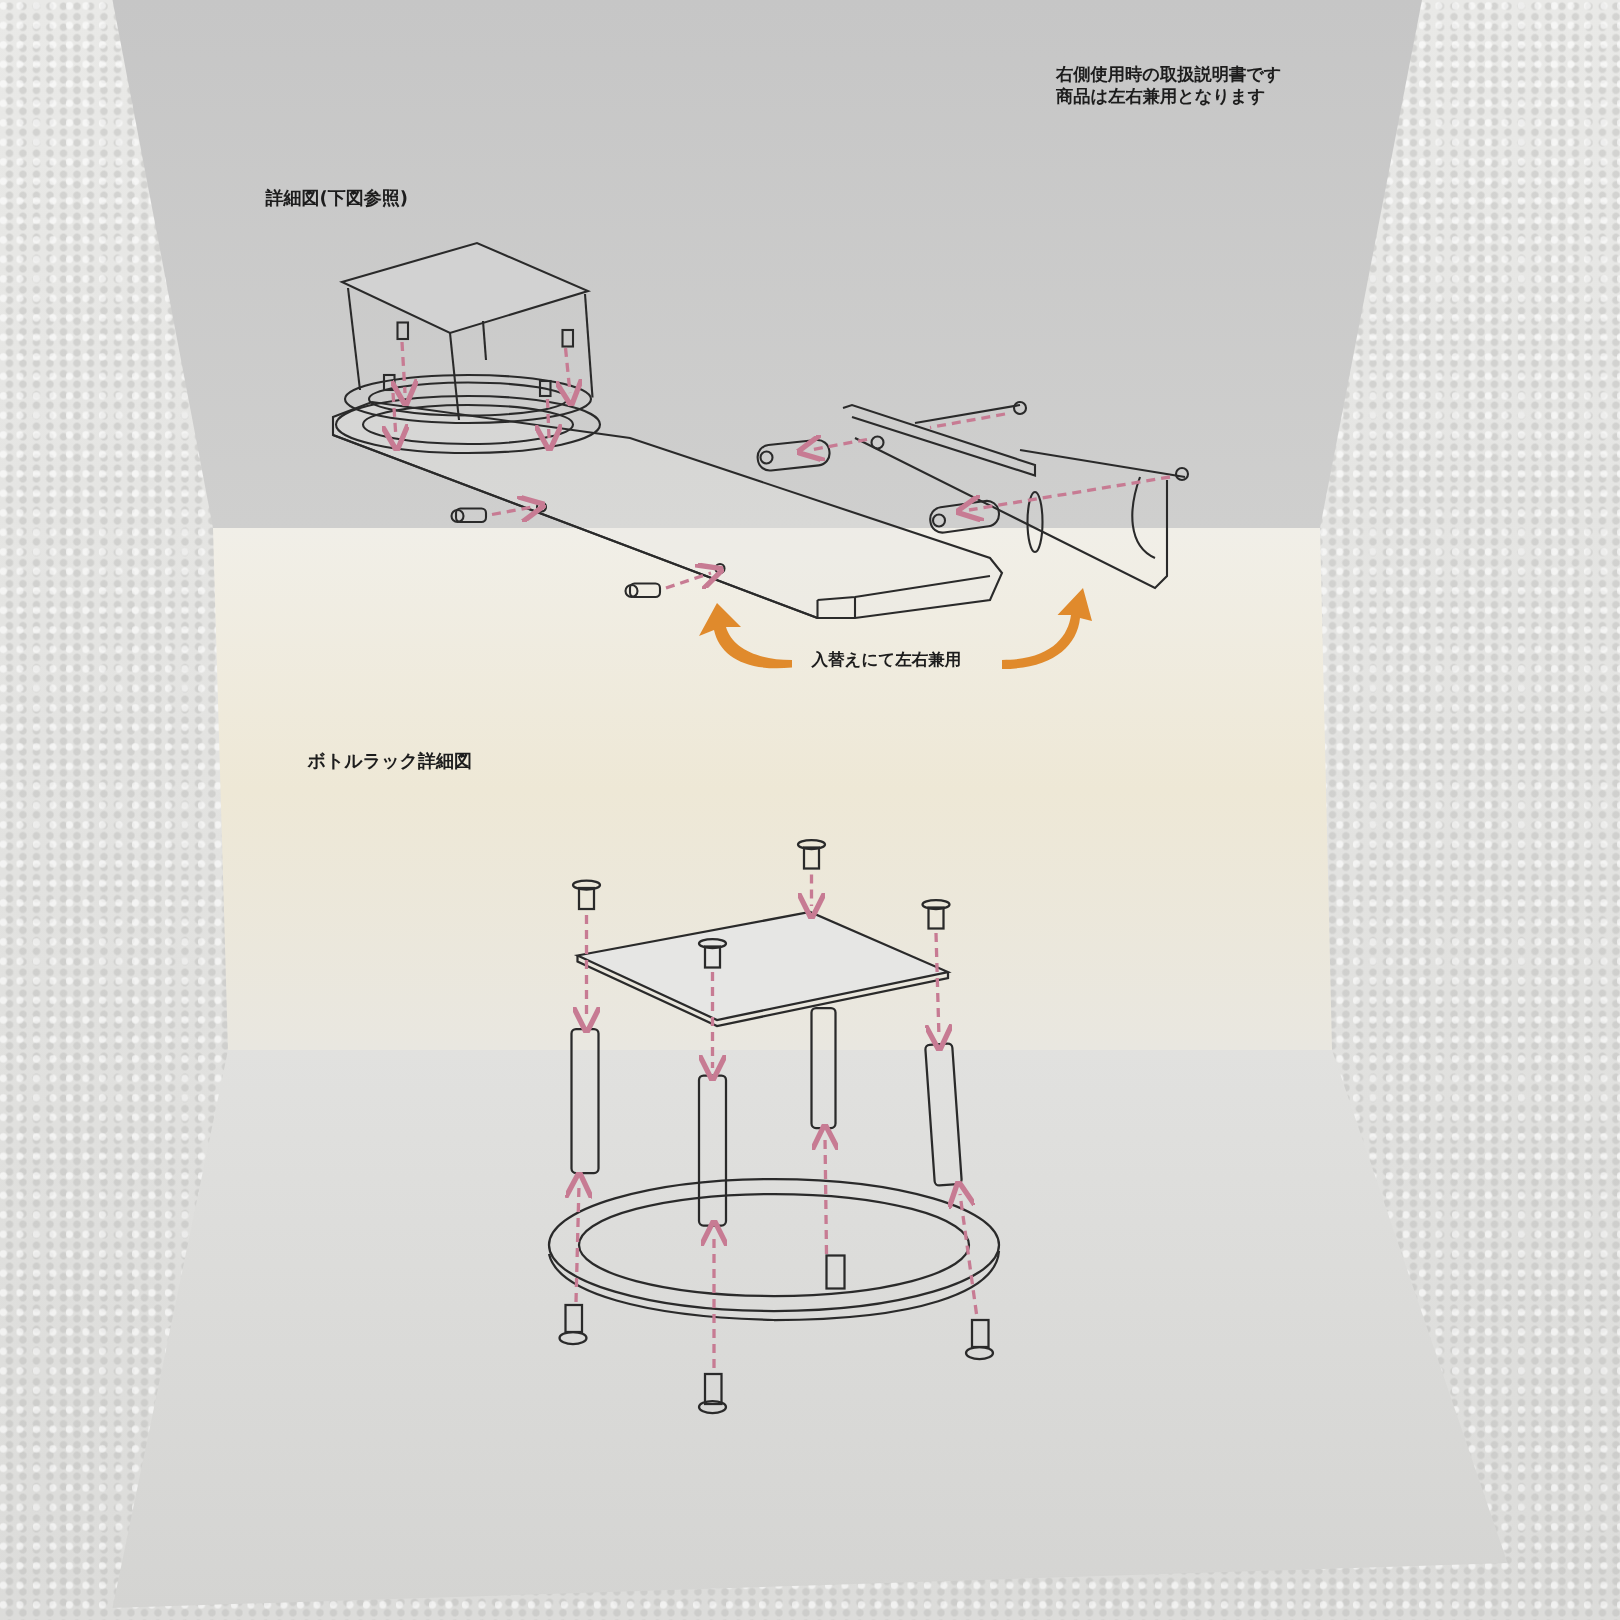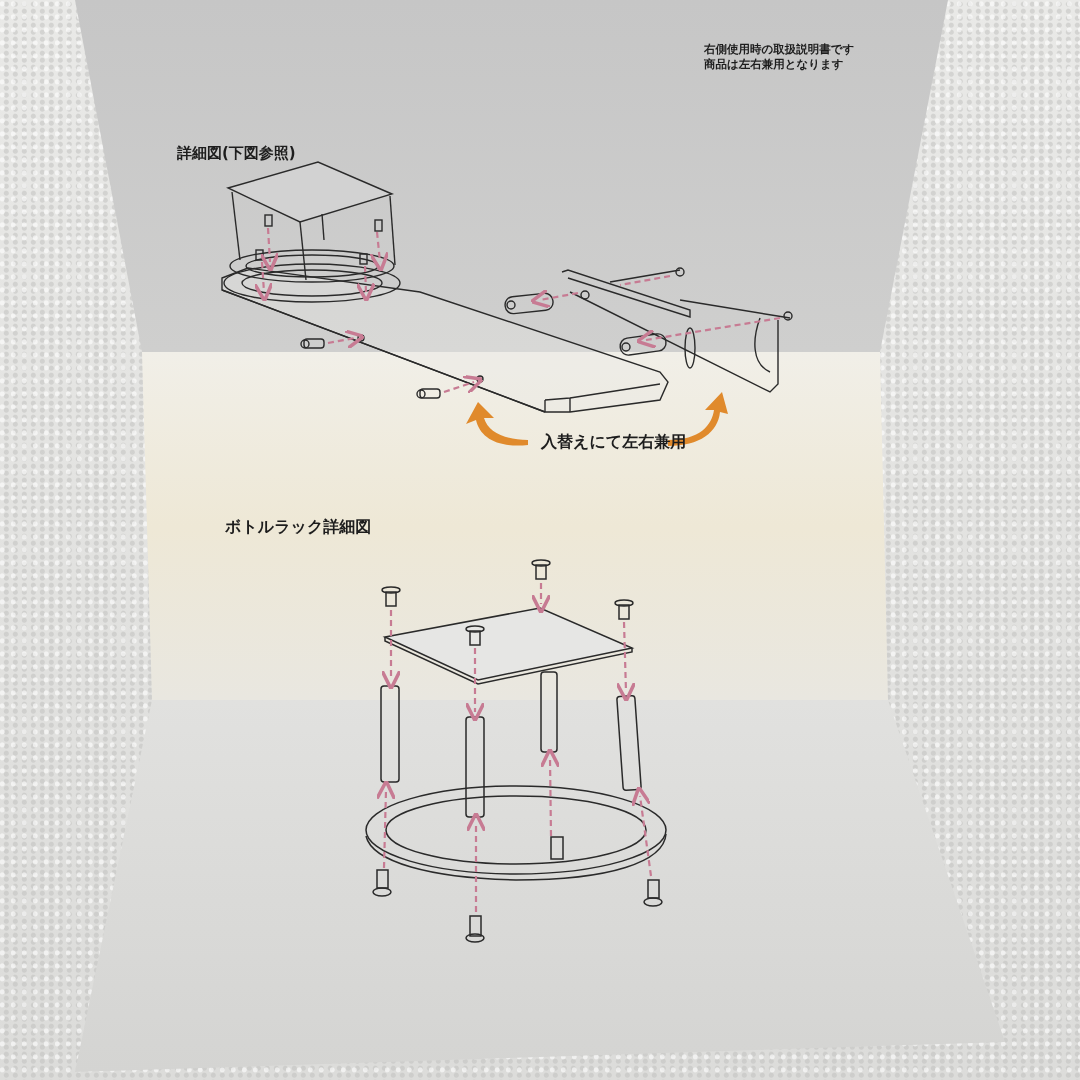--- a/index.html
+++ b/index.html
@@ -14,23 +14,23 @@
         radial-gradient(circle at 20% 30%, rgba(255,255,255,0.6) 0 2px, transparent 3px) 0 0/11px 13px,
         radial-gradient(circle at 70% 60%, rgba(190,190,188,0.5) 0 2px, transparent 3px) 0 0/9px 7px,
         linear-gradient(180deg, #e9e9e7, #dcdcda);
     }
     svg.sheet { position: absolute; left: 0; top: 0; }
     .label {
       position: absolute; color: #1d1d1d; font-weight: bold; white-space: nowrap;
       font-family: "DejaVu Sans", sans-serif;
     }
     .notice { left: 680px; top: 42px; font-size: 11.5px; line-height: 15px; font-weight: bold; margin-left: 24px; }
-    .detail-title { left: 177px; top: 144px; font-size: 15px; }
-    .swap-label { left: 541px; top: 432px; font-size: 16px; }
-    .rack-title { left: 205px; top: 517px; font-size: 16px; margin-left: 20px; }
+    .detail-title { left: 177px; top: 124px; font-size: 12px; }
+    .swap-label { left: 541px; top: 432px; font-size: 11px; }
+    .rack-title { left: 205px; top: 499px; font-size: 12px; }
   </style>
 </head>
 <body>
 
 <div class="towel"></div>
 
 <svg class="sheet" width="1080" height="1080" viewBox="0 0 1080 1080">
   <defs>
     <linearGradient id="gTop" x1="0" y1="0" x2="0" y2="1">
       <stop offset="0" stop-color="#c6c6c6"></stop>

